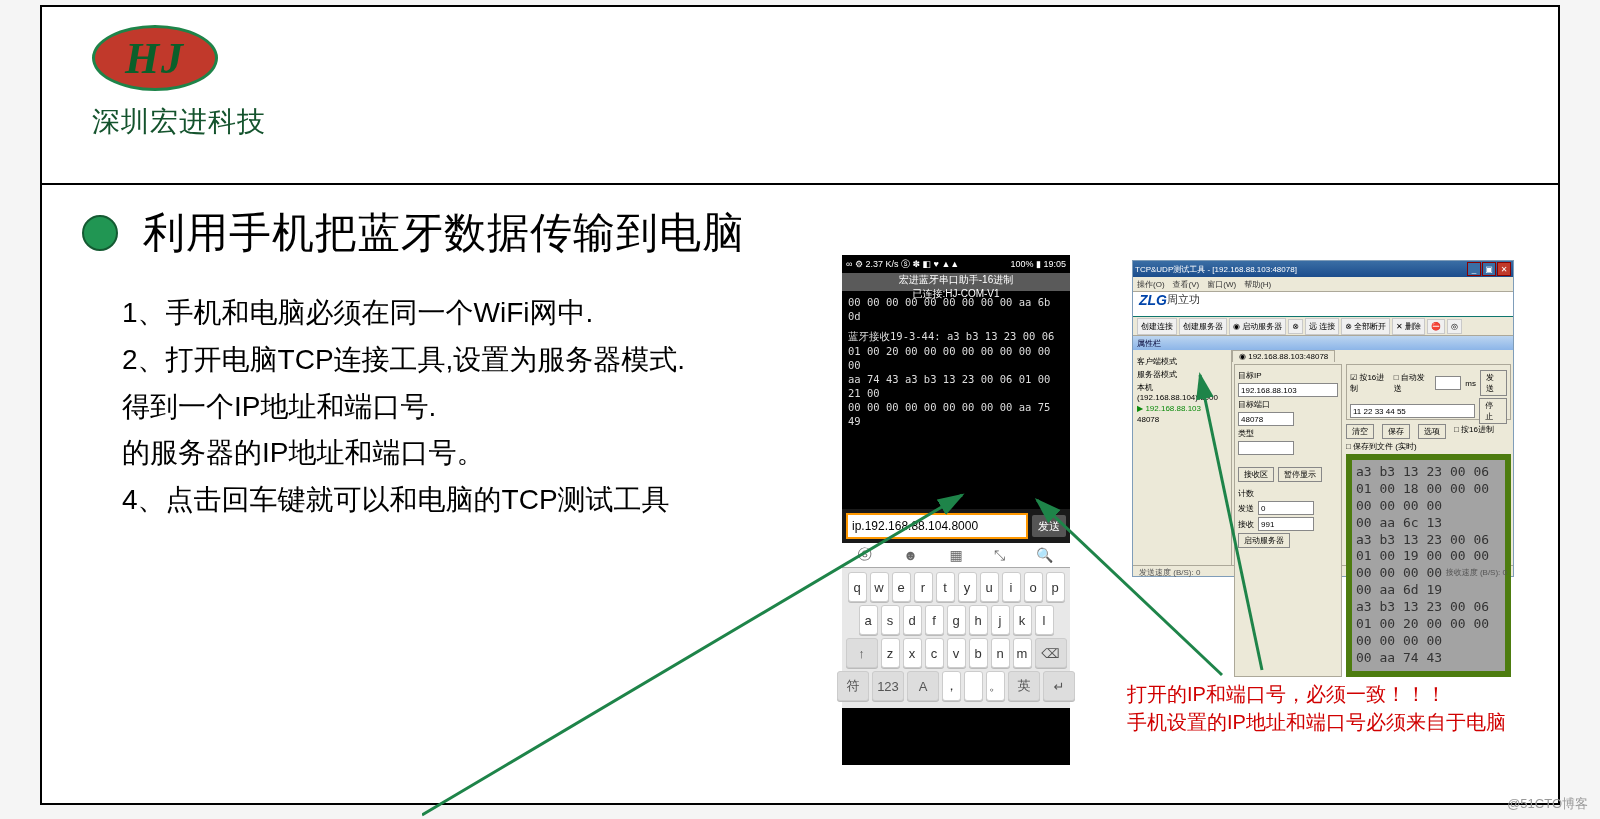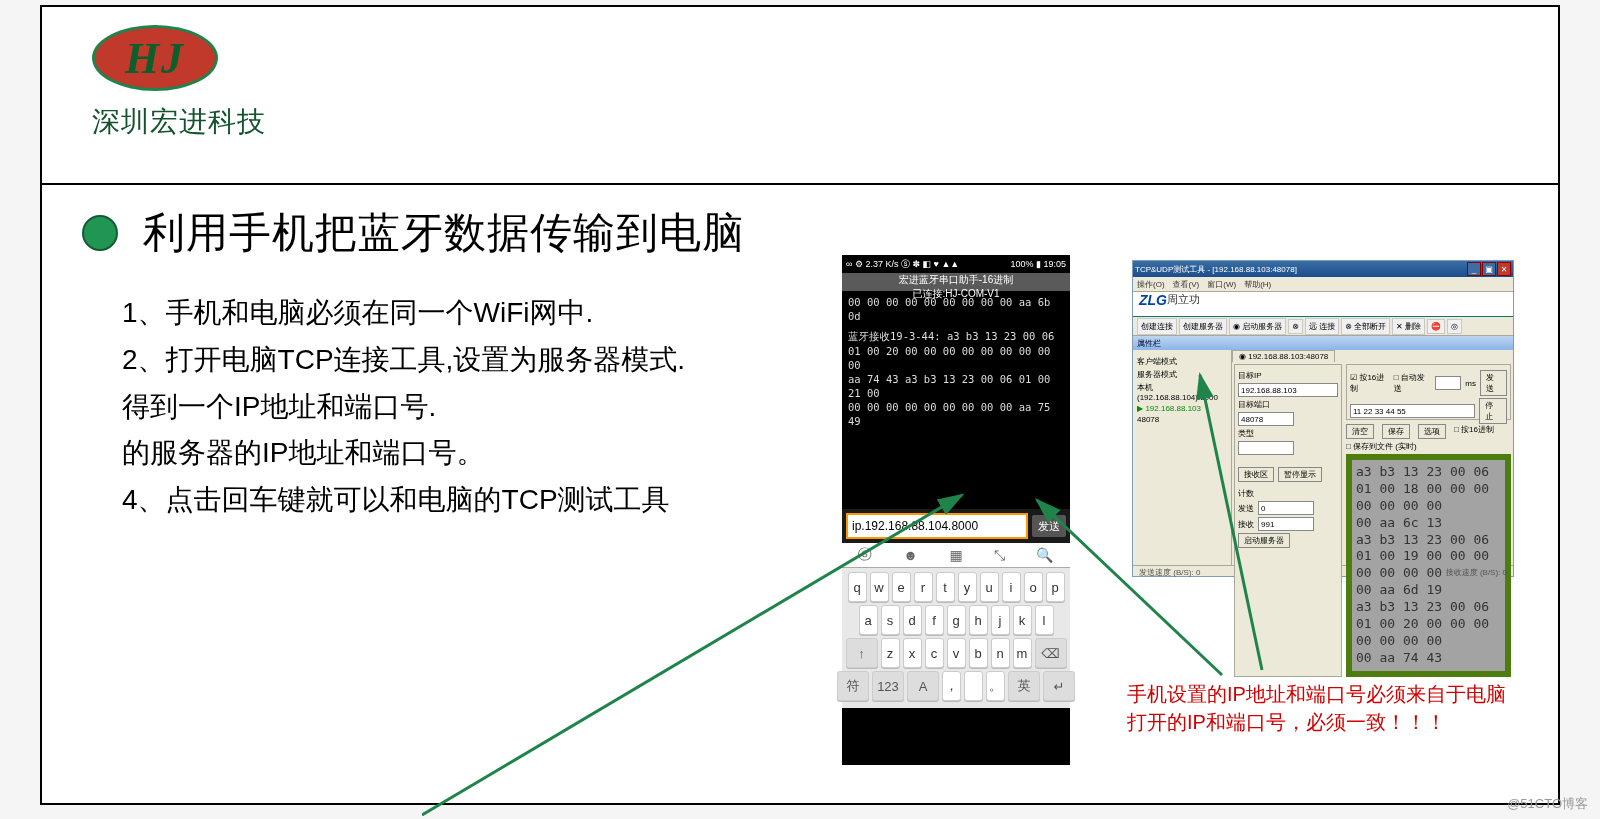--- a/index.html
+++ b/index.html
@@ -501,19 +501,19 @@
     <svg class="arrow-svg" style="left:1140px; top:185px;" width="120" height="310">
       <defs>
           <marker id="ah3" markerWidth="10" markerHeight="10" refX="8" refY="3" orient="auto">
             <path d="M0,0 L0,6 L9,3 z" fill="#1e8449"></path>
           </marker>
         </defs>
       <line x1="80" y1="300" x2="18" y2="5" stroke="#1e8449" stroke-width="3" marker-end="url(#ah3)"></line>
     </svg>
 
     <div class="footnote">
+      <div>打开的IP和端口号，必须一致！！！</div>
       <div>手机设置的IP地址和端口号必须来自于电脑</div>
-      <div>打开的IP和端口号，必须一致！！！</div>
     </div>
   </div>
 </div>
 
 <div class="watermark">@51CTO博客</div>
 
 </body></html>

